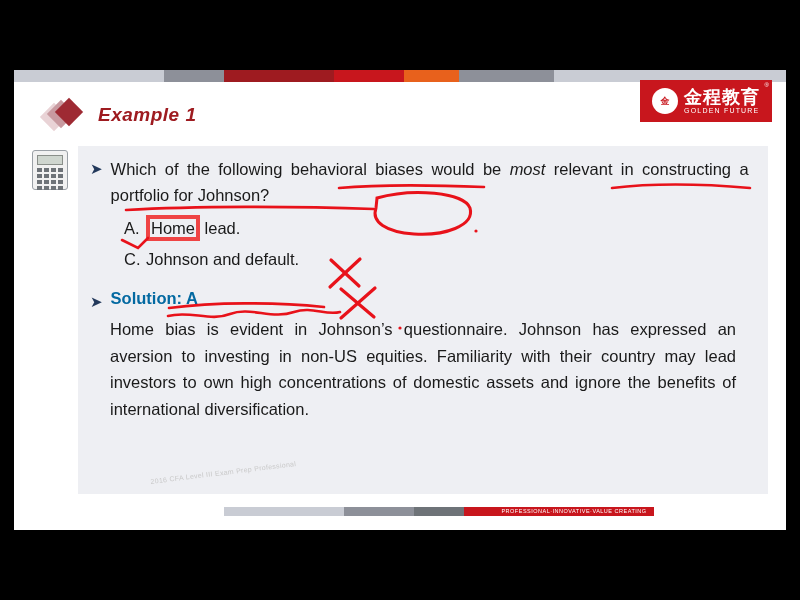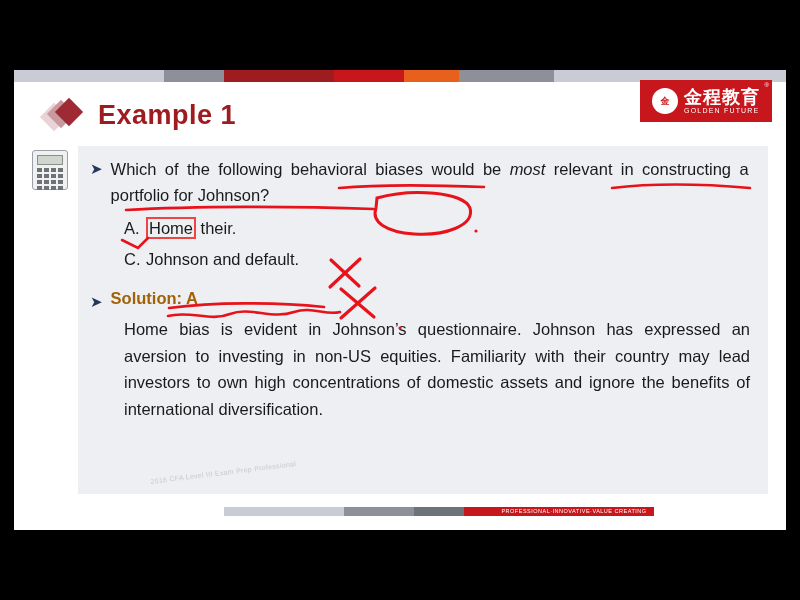--- a/index.html
+++ b/index.html
@@ -101,22 +101,23 @@
     position: absolute;
     width: 20px;
     height: 20px;
     transform: rotate(45deg);
   }
   .d1 { left: 0px;  top: 9px;  background: #e9d3d6; }
   .d2 { left: 7px;  top: 6px;  background: #c89aa0; }
   .d3 { left: 15px; top: 4px;  background: #9e2a33; }
   .slide-title {
     color: #9e1b20;
-    font-size: 27px;
+    font-size: 19px;
     font-weight: bold;
+    font-style: italic;
     letter-spacing: 0.5px;
   }
 
   
   .calc-icon {
     position: absolute;
     left: 18px;
     top: 80px;
     width: 36px;
     height: 40px;
@@ -170,31 +171,31 @@
   .q-text .em { font-style: italic; }
   .choices {
     margin: 4px 0 0 34px;
     font-size: 16.5px;
     color: #1a1a1a;
     line-height: 1.9;
   }
   .choice { position: relative; }
   .choice .lab { display: inline-block; width: 22px; }
   .home-word {
-    border: 2px solid #ef4444;
+    border: 4px solid #ef4444;
     padding: 0 1px;
   }
   .solution-row { margin-top: 14px; }
   .solution-label {
     font-size: 16.5px;
     font-weight: bold;
-    color: #a16207;
+    color: #0369a1;
   }
   .solution-body {
-    margin: 2px 0 0 34px;
+    margin: 2px 0 0 20px;
     width: 626px;
     font-size: 16.5px;
     color: #1a1a1a;
     line-height: 1.62;
     text-align: justify;
   }
 
   
   .watermark {
     position: absolute;
@@ -296,21 +297,21 @@
       <div class="q-block">
         <div class="bullet-row">
           <div class="arrow">➤</div>
           <div class="q-text">
             <span>Which of the following behavioral biases would be </span><span class="em">most</span><span> relevant in constructing a portfolio for Johnson?</span>
           </div>
         </div>
 
         <div class="choices">
           <div class="choice">
-            <span class="lab">A.</span><span class="home-word">Home</span><span> their.</span>
+            <span class="lab">A.</span><span class="home-word">Home</span><span> lead.</span>
           </div>
           <div class="choice">
             <span class="lab">C.</span><span>Johnson and default.</span>
           </div>
         </div>
 
         <div class="bullet-row solution-row">
           <div class="arrow">➤</div>
           <div class="solution-label">Solution: A</div>
         </div>

